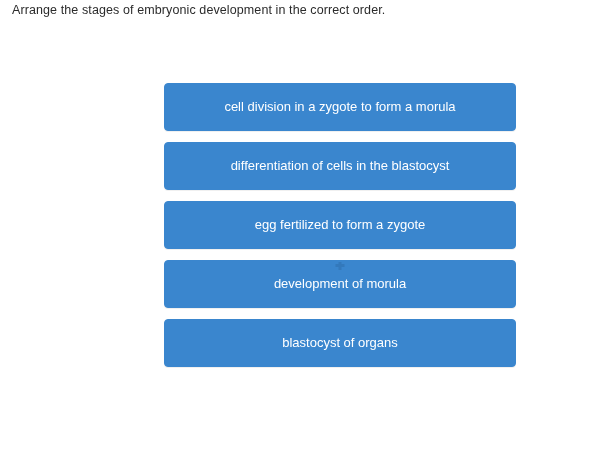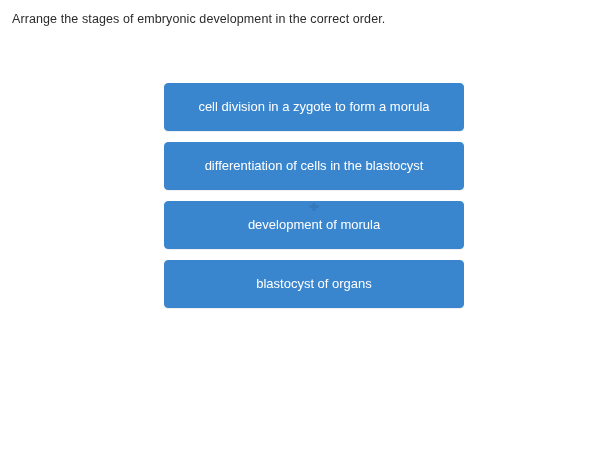--- a/index.html
+++ b/index.html
@@ -11,21 +11,21 @@
     height: 463px;
     background: #ffffff;
     font-family: "Liberation Sans", sans-serif;
     overflow: hidden;
     position: relative;
   }
 
   #question-prompt {
     position: absolute;
     left: 12px;
-    top: 11px;
+    top: 2px;
     width: 580px;
     font-size: 12.5px;
     line-height: 16px;
     color: #2b2b2b;
     letter-spacing: 0.1px;
     white-space: nowrap;
   }
 
   #ordering-list {
     position: absolute;
@@ -33,21 +33,21 @@
     top: 83px;
     width: 300px;
     display: flex;
     flex-direction: column;
     gap: 11px;
   }
 
   .order-item {
     position: relative;
     box-sizing: border-box;
-    width: 300px;
+    width: 352px;
     height: 48px;
     background: #3a86ce;
     border: 1px solid #3a86ce;
     border-radius: 4px;
     color: #ffffff;
     font-size: 13px;
     line-height: 46px;
     text-align: center;
     cursor: move;
     user-select: none;
@@ -98,20 +98,23 @@
 <div id="ordering-list">
 
   <div class="order-item">
     <span class="label">cell division in a zygote to form a morula</span>
   </div>
 
   <div class="order-item">
     <span class="label">differentiation of cells in the blastocyst</span>
   </div>
 
+  <div class="order-item">
+    <span class="label">egg fertilized to form a zygote</span>
+  </div>
 
   <div class="order-item">
     <span class="drag-marker"></span>
     <span class="label">development of morula</span>
   </div>
 
 
   <div class="order-item">
     <span class="label">blastocyst of organs</span>
   </div>

